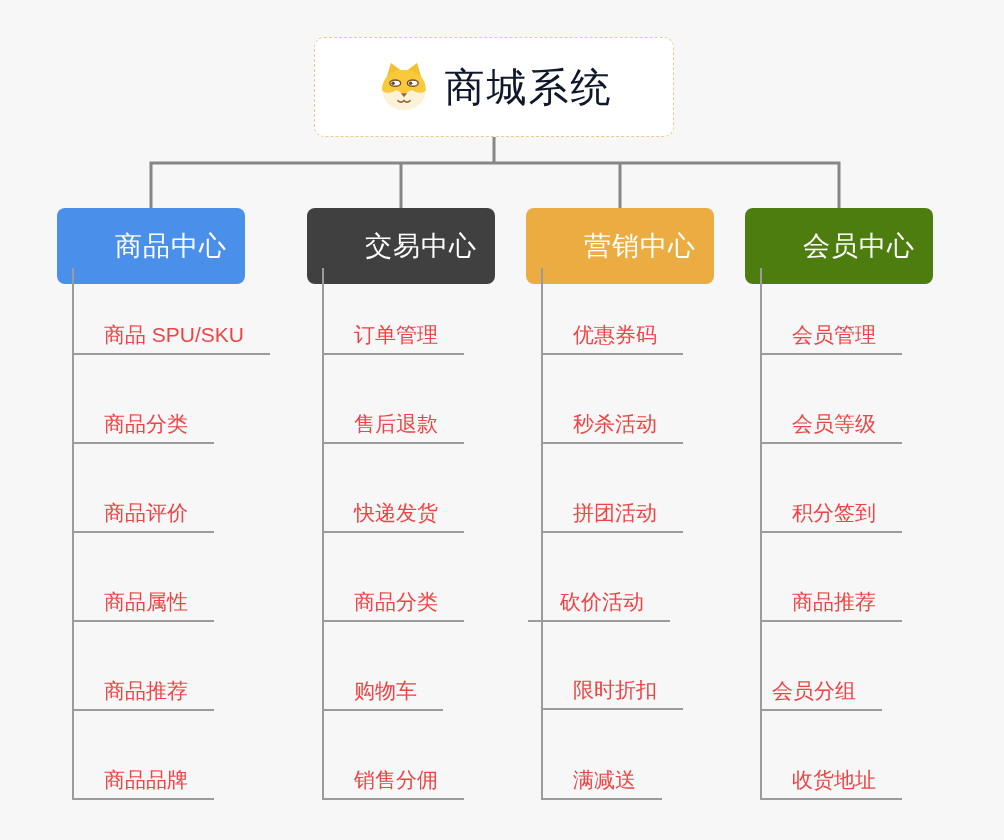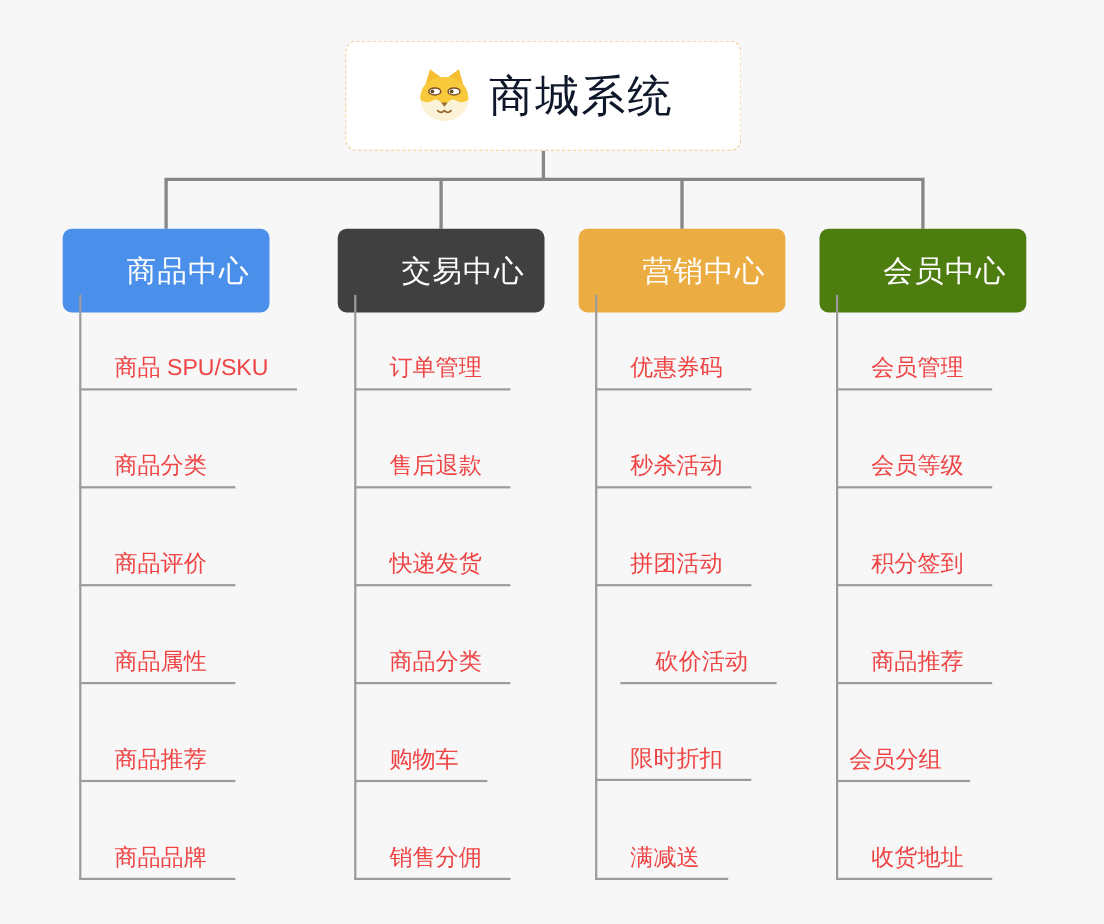--- a/index.html
+++ b/index.html
@@ -71,21 +71,21 @@
       <div class="leaf" style="left: 322px; top: 406px;">售后退款</div>
       <div class="leaf" style="left: 322px; top: 495px;">快递发货</div>
       <div class="leaf" style="left: 322px; top: 584px;">商品分类</div>
       <div class="leaf" style="left: 322px; top: 673px;">购物车</div>
       <div class="leaf" style="left: 322px; top: 762px;">销售分佣</div>
       <div class="branch-box" style="left: 526px; top: 208px; background: rgb(235, 172, 65);">营销中心</div>
       <div class="trunk" style="left: 541px; top: 268px; height: 532px;"></div>
       <div class="leaf" style="left: 541px; top: 317px;">优惠券码</div>
       <div class="leaf" style="left: 541px; top: 406px;">秒杀活动</div>
       <div class="leaf" style="left: 541px; top: 495px;">拼团活动</div>
-      <div class="leaf" style="left: 564px; top: 584px;">砍价活动</div>
+      <div class="leaf" style="left: 528px; top: 584px;">砍价活动</div>
       <div class="leaf" style="left: 541px; top: 672px;">限时折扣</div>
       <div class="leaf" style="left: 541px; top: 762px;">满减送</div>
       <div class="branch-box" style="left: 745px; top: 208px; background: #4d7c0f;">会员中心</div>
       <div class="trunk" style="left: 760px; top: 268px; height: 532px;"></div>
       <div class="leaf" style="left: 760px; top: 317px;">会员管理</div>
       <div class="leaf" style="left: 760px; top: 406px;">会员等级</div>
       <div class="leaf" style="left: 760px; top: 495px;">积分签到</div>
       <div class="leaf" style="left: 760px; top: 584px;">商品推荐</div>
       <div class="leaf" style="left: 760px; top: 673px; padding-left: 12px;">会员分组</div>
       <div class="leaf" style="left: 760px; top: 762px;">收货地址</div>

